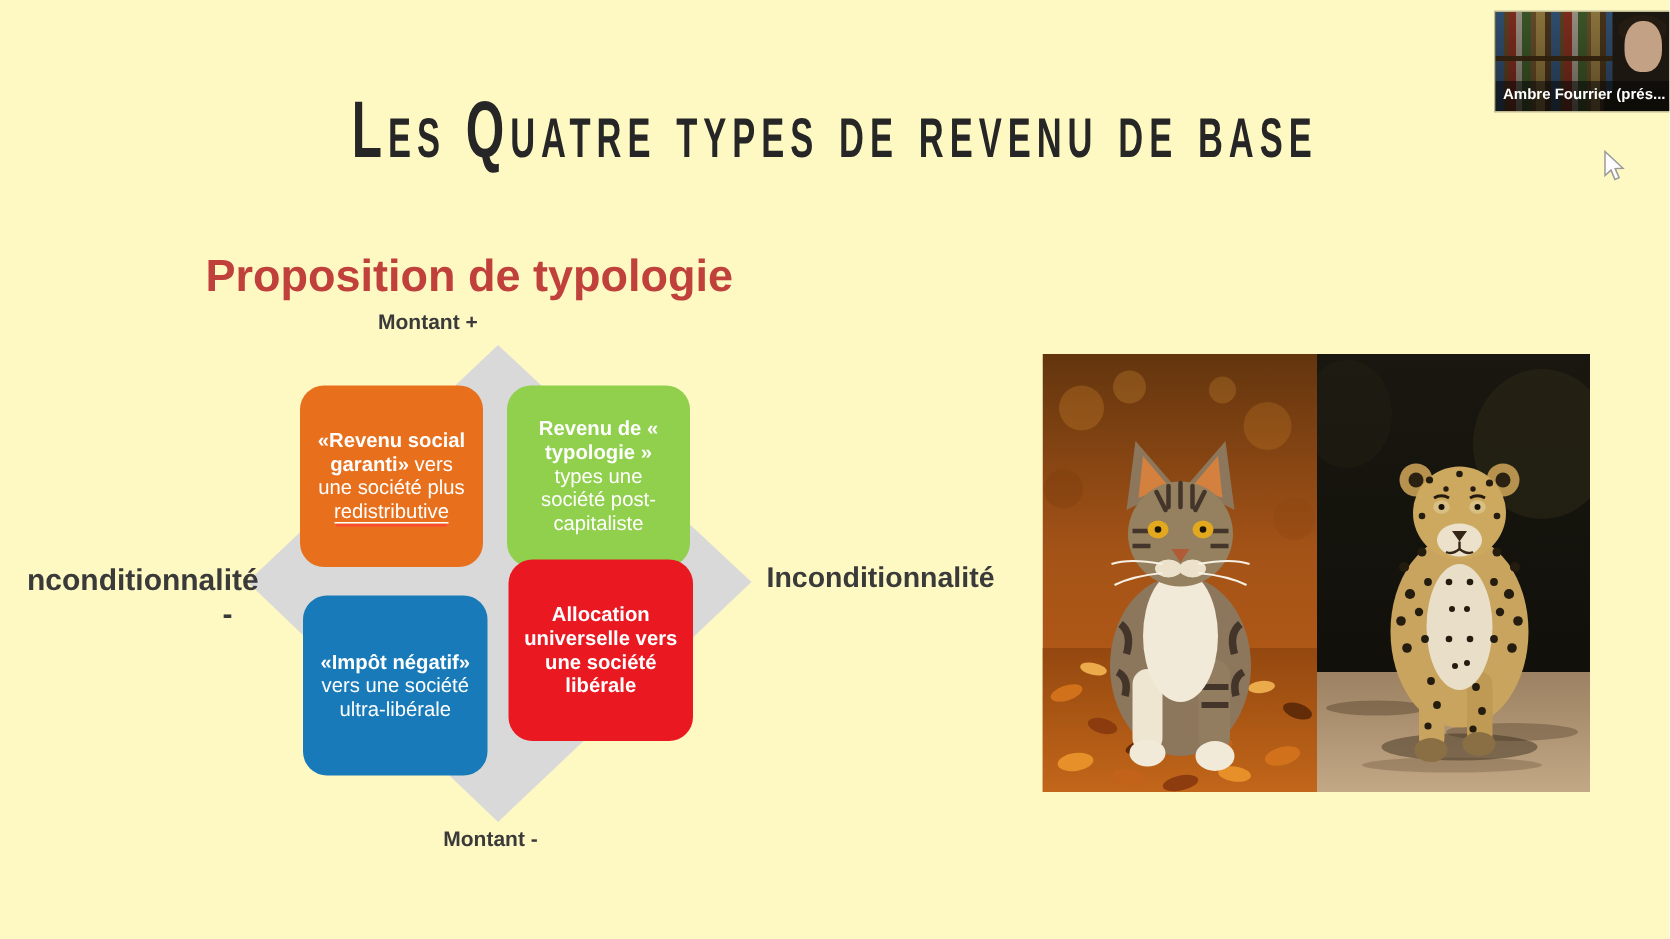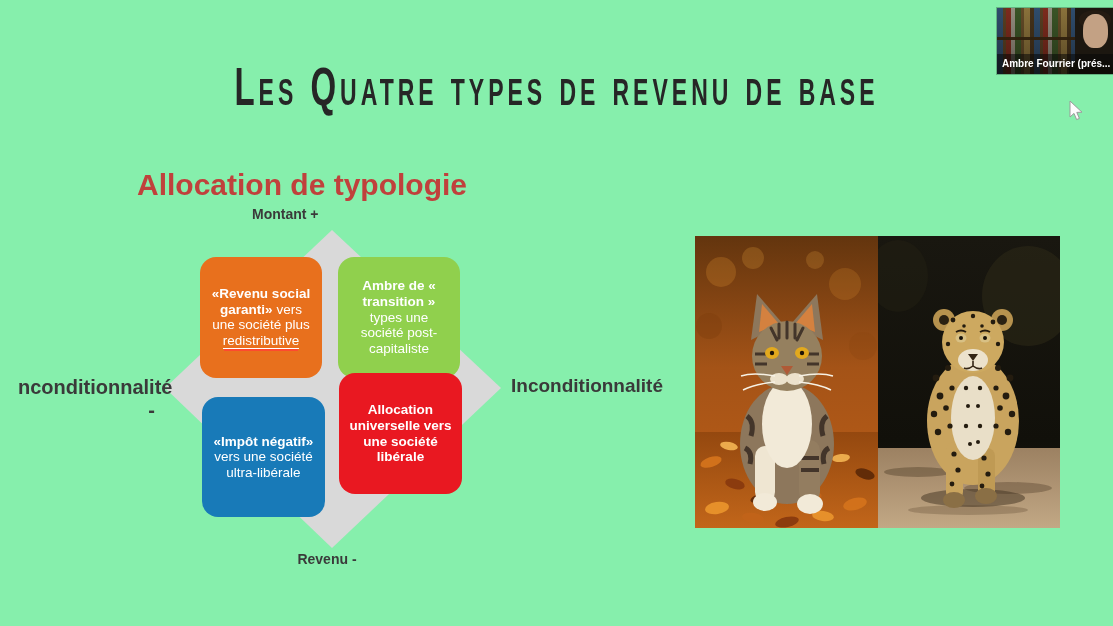--- a/index.html
+++ b/index.html
@@ -1,18 +1,18 @@
 <!DOCTYPE html>
 <html><head>
 <meta charset="utf-8">
 <style>
   * { margin:0; padding:0; box-sizing:border-box; }
   html,body { background:#fff; }
   body { font-family:"Liberation Sans", sans-serif; }
-  .stage { position:relative; width:1113px; height:626px; background:#86efac; overflow:hidden; }
+  .stage { position:relative; width:1113px; height:626px; background:#fef9c3; overflow:hidden; }
 
   
   .slide-title {
     position:absolute; top:56px; left:0; width:1113px;
     text-align:center; color:#262626;
     font-family:"Liberation Sans", sans-serif;
     font-size:33px; font-weight:bold; font-variant:small-caps;
     letter-spacing:4px;
     transform:scaleY(1.62); transform-origin:top center;
     white-space:nowrap;
@@ -105,52 +105,52 @@
     <div class="shoulder"></div>
     <div class="namebar">Ambre Fourrier (prés...</div>
   </div>
 
   <div class="cursor">
     <svg width="16" height="22" viewBox="0 0 16 22">
       <path d="M2 1 L2 17 L6 13.4 L8.6 19.6 L11.4 18.4 L8.8 12.4 L14 12.2 Z" fill="#fdfdfd" stroke="#9a9a9a" stroke-width="1"></path>
     </svg>
   </div>
 
-  <div class="heading">Allocation de typologie</div>
+  <div class="heading">Proposition de typologie</div>
 
   <svg class="diamond-svg" width="366" height="334" viewBox="0 0 366 334">
     <polygon points="182,8 351,166 182,326 15,166" fill="#d9d9d9"></polygon>
   </svg>
 
   <div class="qbox qbox-orange" style="background: rgb(232, 112, 29);">
     <div>
       <span class="term">«Revenu social garanti»</span><span> vers une société plus </span><span class="misspell">redistributive</span>
     </div>
   </div>
 
   <div class="qbox qbox-green" style="background: rgb(144, 208, 77);">
     <div>
-      <span class="term">Ambre de « transition »</span><span> types une société post-capitaliste</span>
+      <span class="term">Revenu de « typologie »</span><span> types une société post-capitaliste</span>
     </div>
   </div>
 
   <div class="qbox qbox-blue" style="background: rgb(24, 122, 184);">
     <div>
       <span class="term">«Impôt négatif»</span><span> vers une société ultra-libérale</span>
     </div>
   </div>
 
   <div class="qbox qbox-red" style="background: rgb(233, 24, 33);">
     <div>
       <span class="term">Allocation universelle vers une société libérale</span>
     </div>
   </div>
 
   <div class="axis axis-top">Montant +</div>
-  <div class="axis axis-bottom">Revenu -</div>
+  <div class="axis axis-bottom">Montant -</div>
   <div class="axis axis-left">nconditionnalité -</div>
   <div class="axis axis-right">Inconditionnalité</div>
 
   <div class="photos">
 
     <div class="photo">
       <svg width="183" height="292" viewBox="0 0 183 292" preserveAspectRatio="none">
         <defs>
           <linearGradient id="catbg" x1="0" y1="0" x2="0" y2="1">
             <stop offset="0" stop-color="#63350e"></stop>

